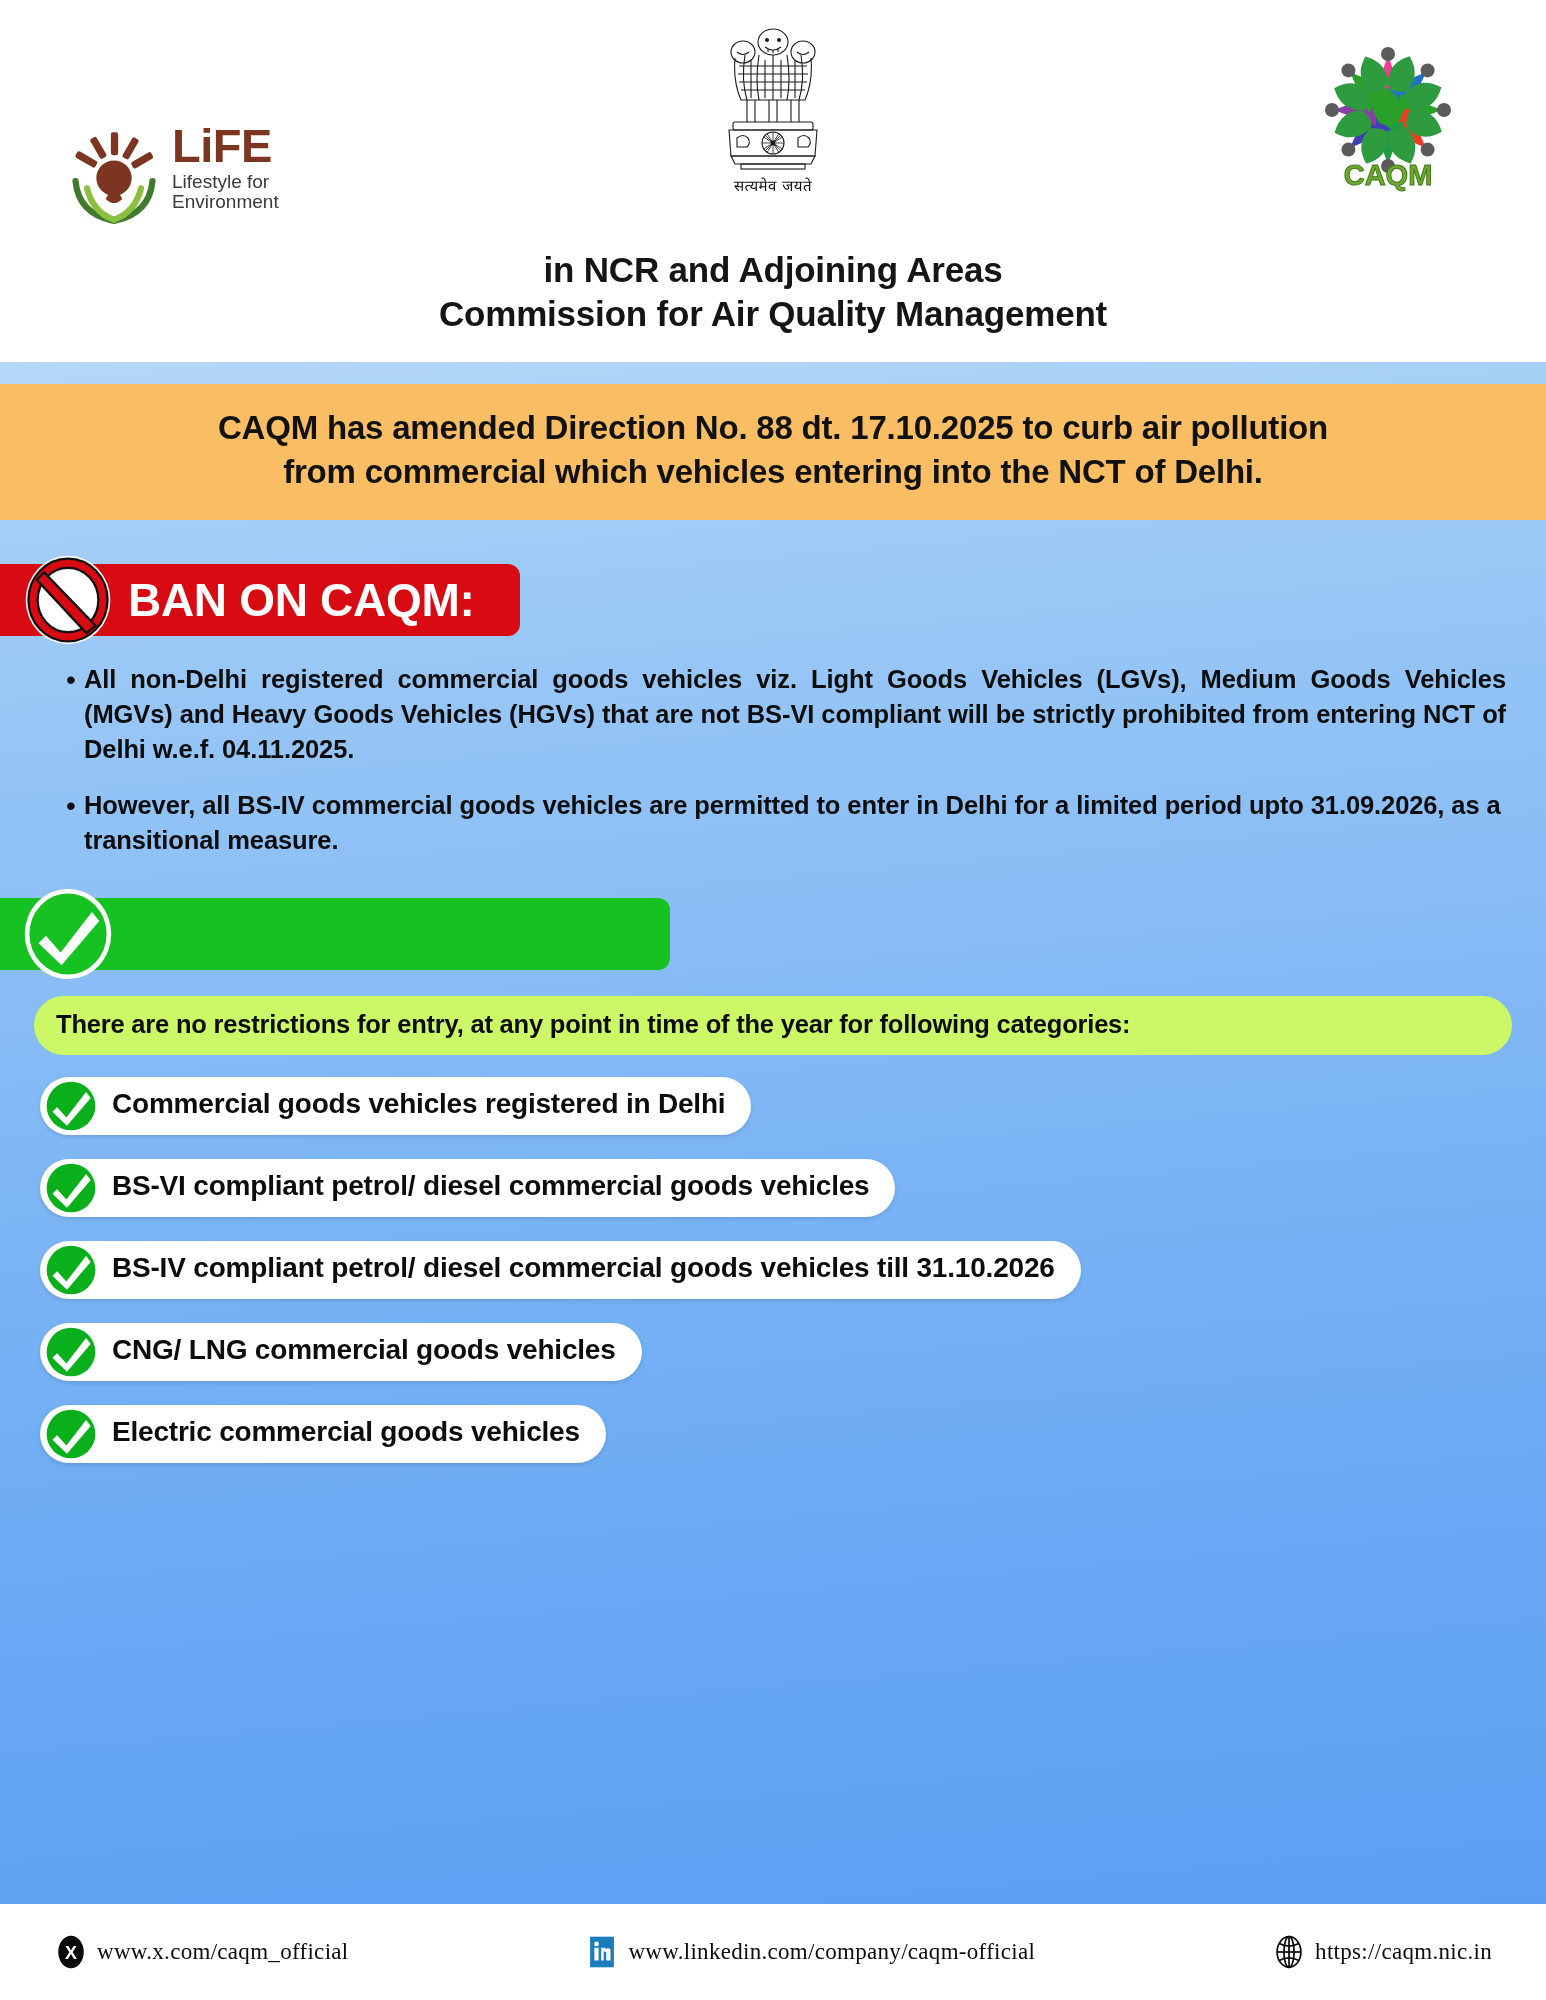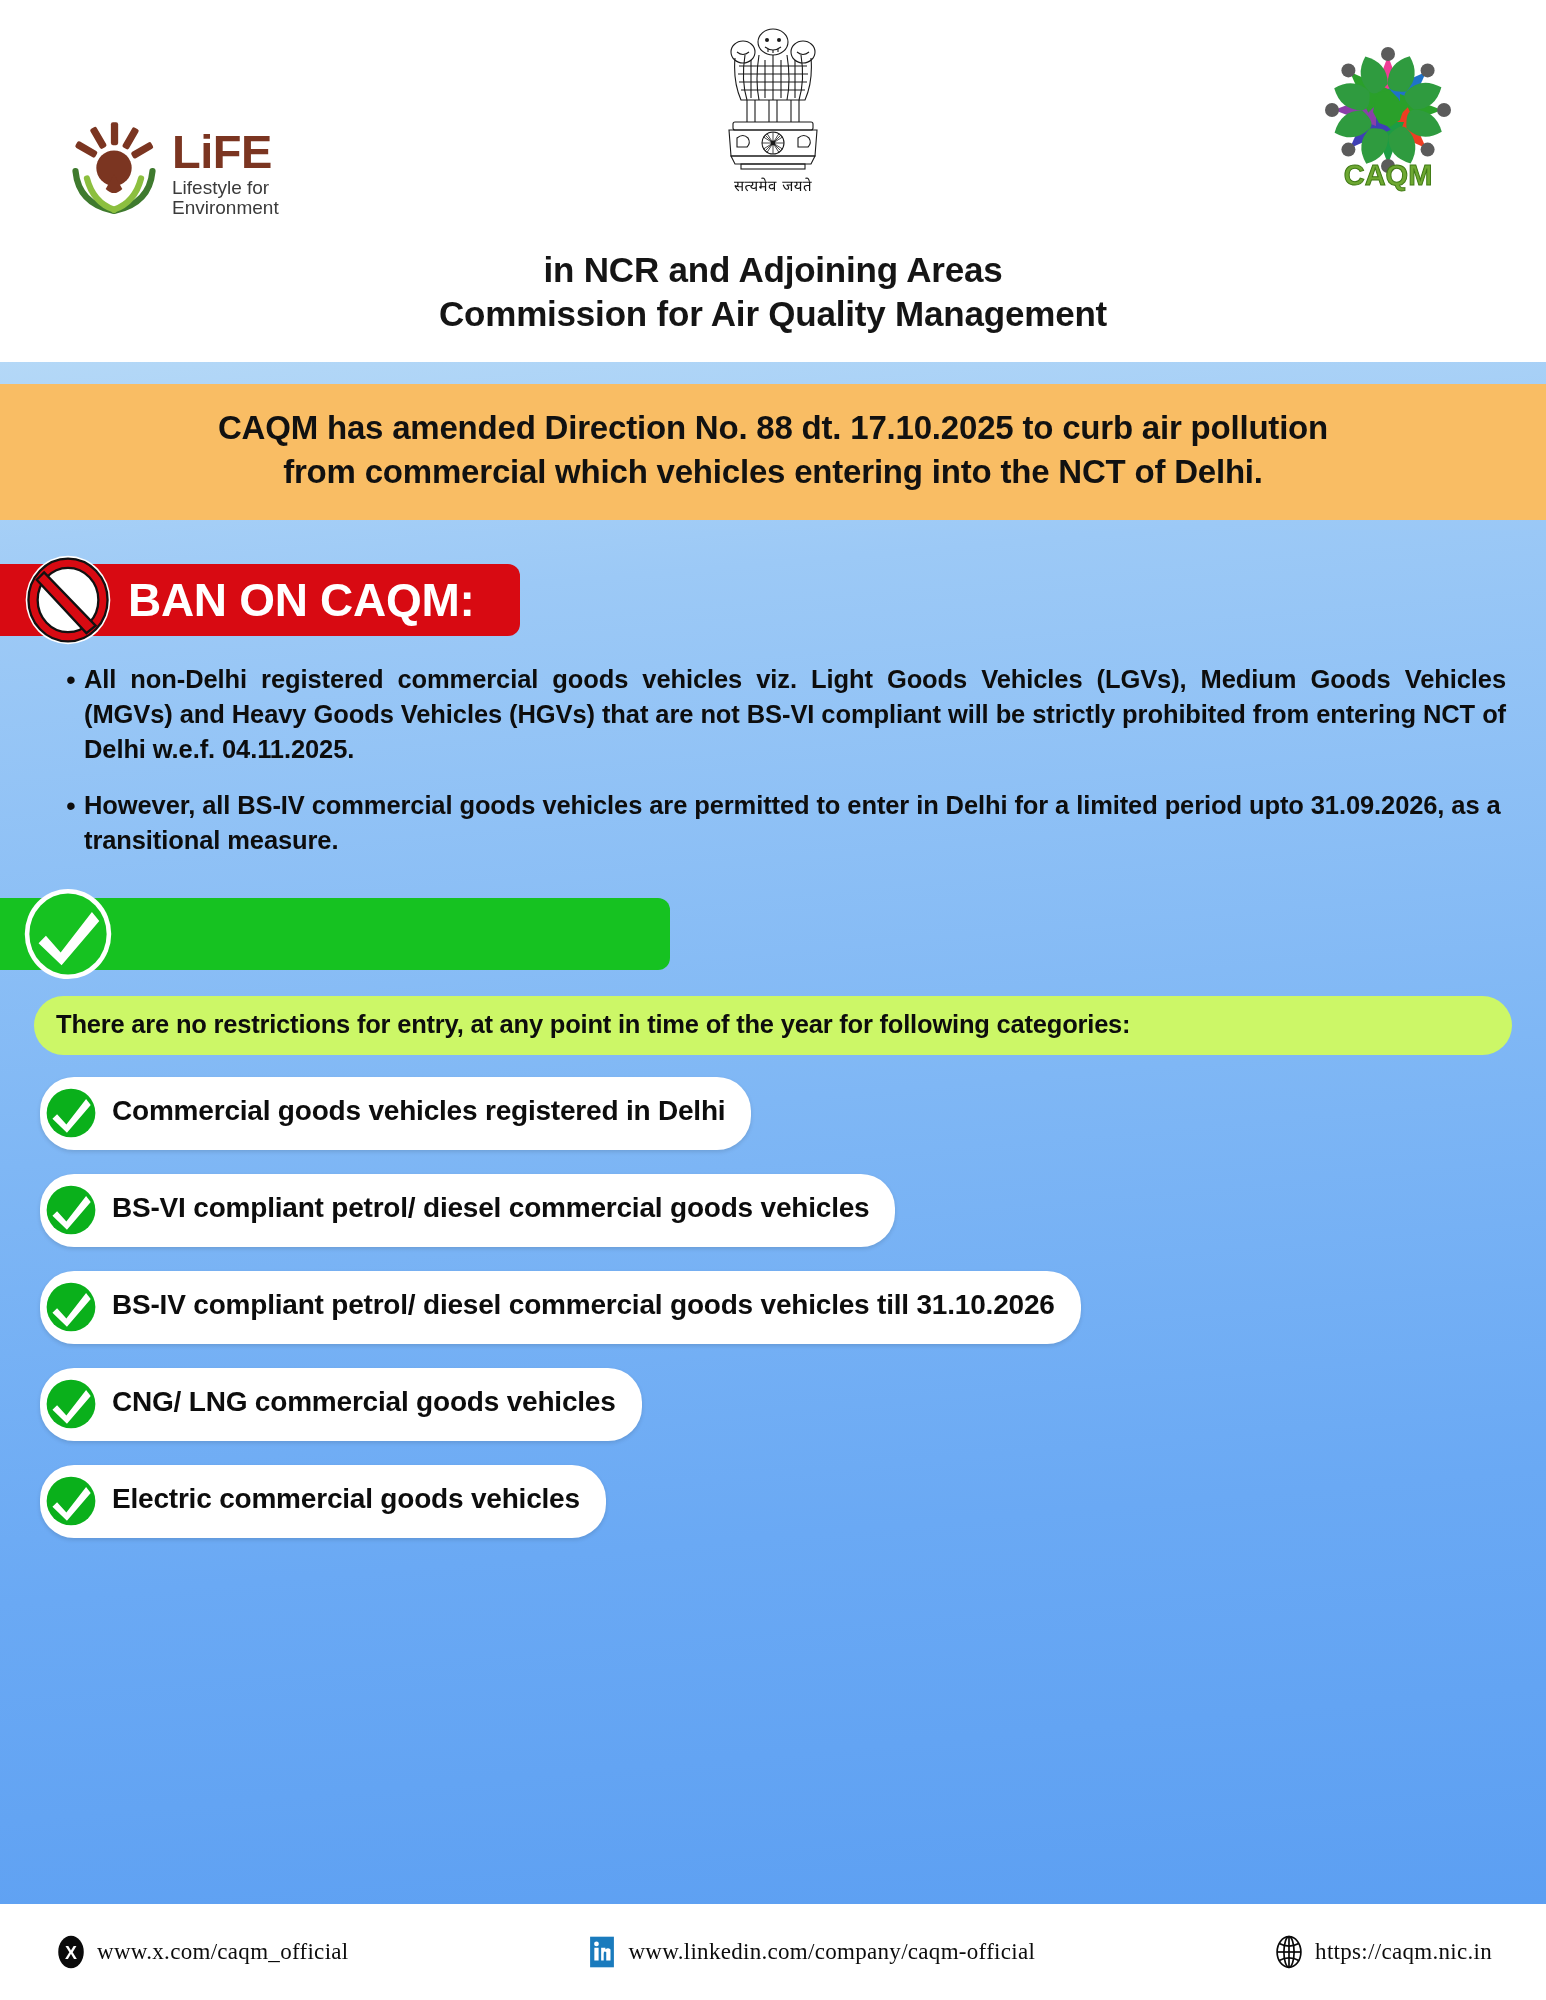--- a/index.html
+++ b/index.html
@@ -25,25 +25,25 @@
   
   .header {
     position: relative;
     height: 362px;
     background: #ffffff;
     flex: 0 0 auto;
   }
   .logo-life {
     position: absolute;
     left: 62px;
-    top: 108px;
+    top: 124px;
     width: 260px;
     height: 110px;
     display: flex;
-    align-items: flex-end;
+    align-items: flex-start;
   }
   .life-mark { width: 104px; height: 104px; flex: 0 0 auto; }
   .life-text { margin-left: 6px; }
   .life-word {
     font-size: 47px;
     font-weight: bold;
     color: #7b3521;
     line-height: 0.95;
     letter-spacing: -0.5px;
   }
@@ -187,21 +187,21 @@
   }
 
   
   .checklist { margin: 22px 0 0 40px; }
   .check-item {
     position: relative;
     display: inline-flex;
     align-items: center;
     background: #ffffff;
     border-radius: 34px;
-    height: 73px;
+    height: 58px;
     margin-bottom: 24px;
     padding: 0 26px 4px 72px;
     box-sizing: border-box;
     box-shadow: 0 2px 4px rgba(0,0,0,0.12);
   }
   .check-item .chk {
     position: absolute;
     left: 2px;
     top: 50%;
     transform: translateY(-50%);

